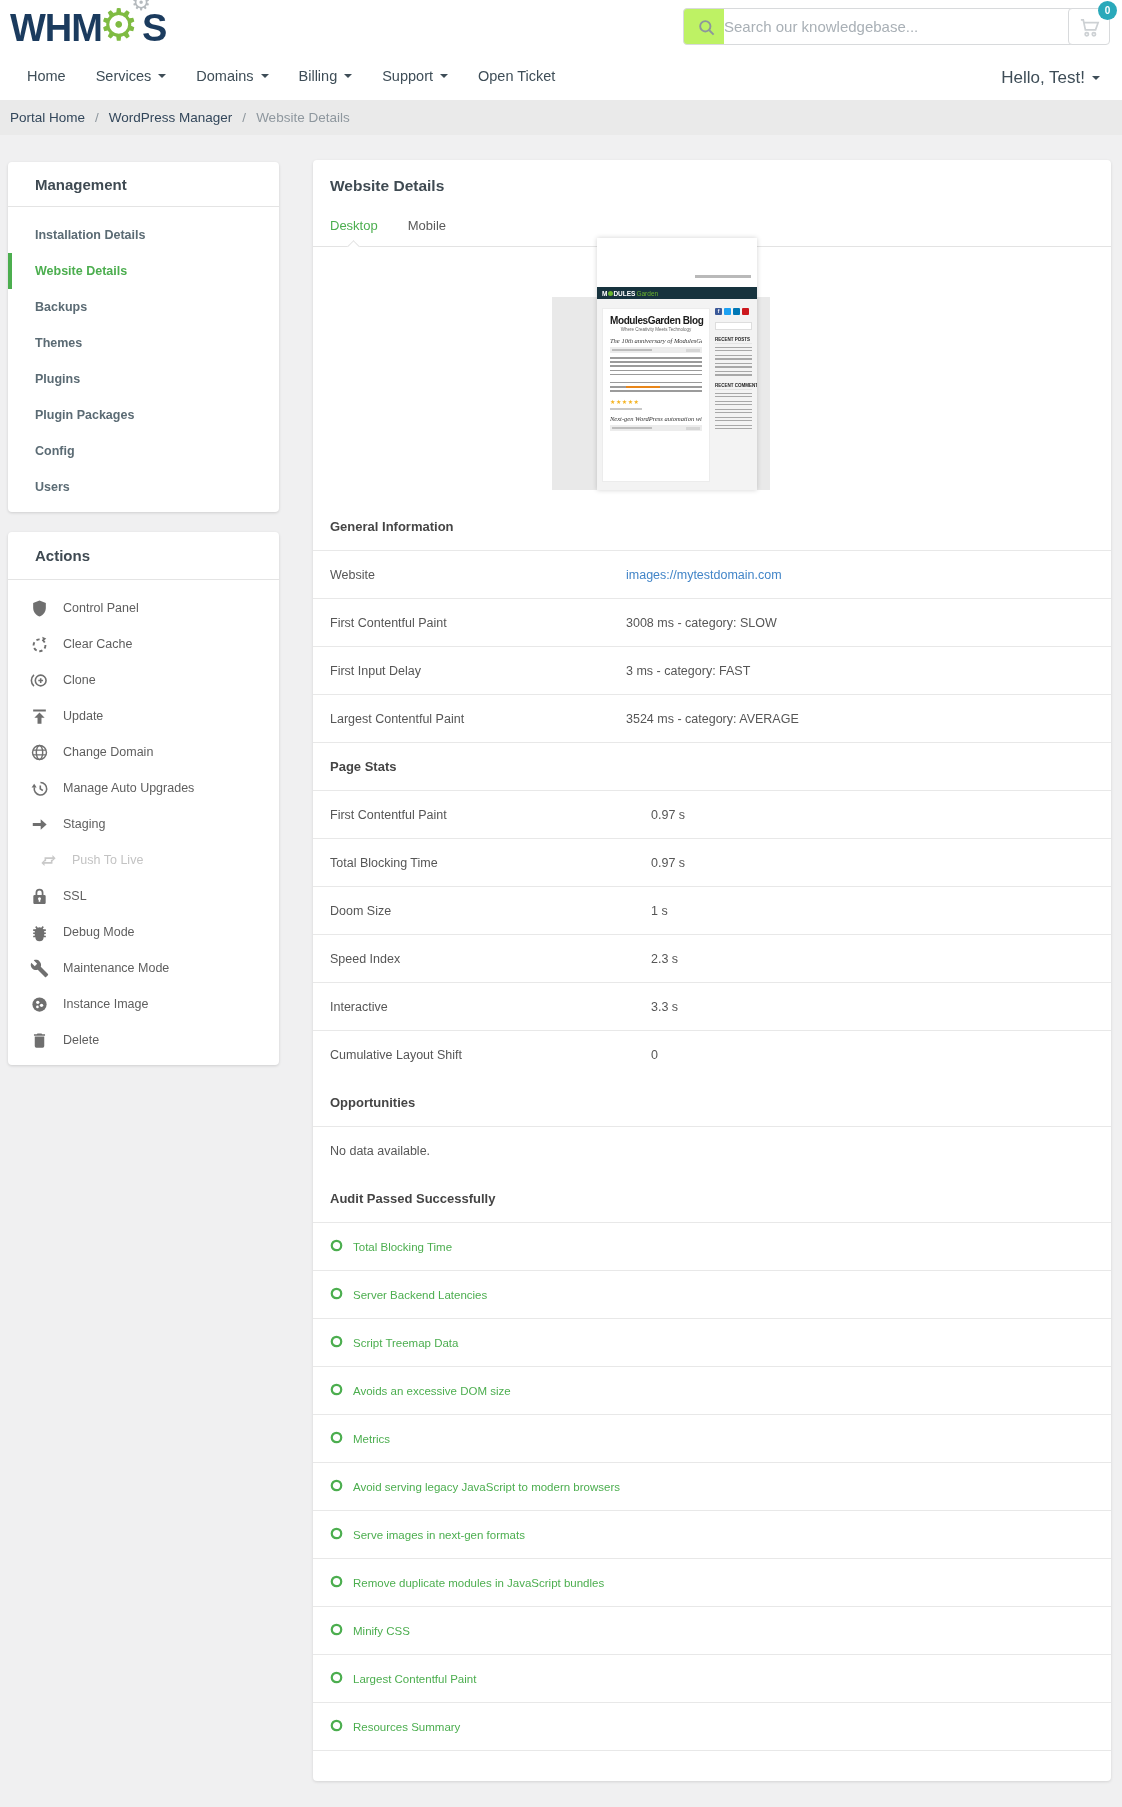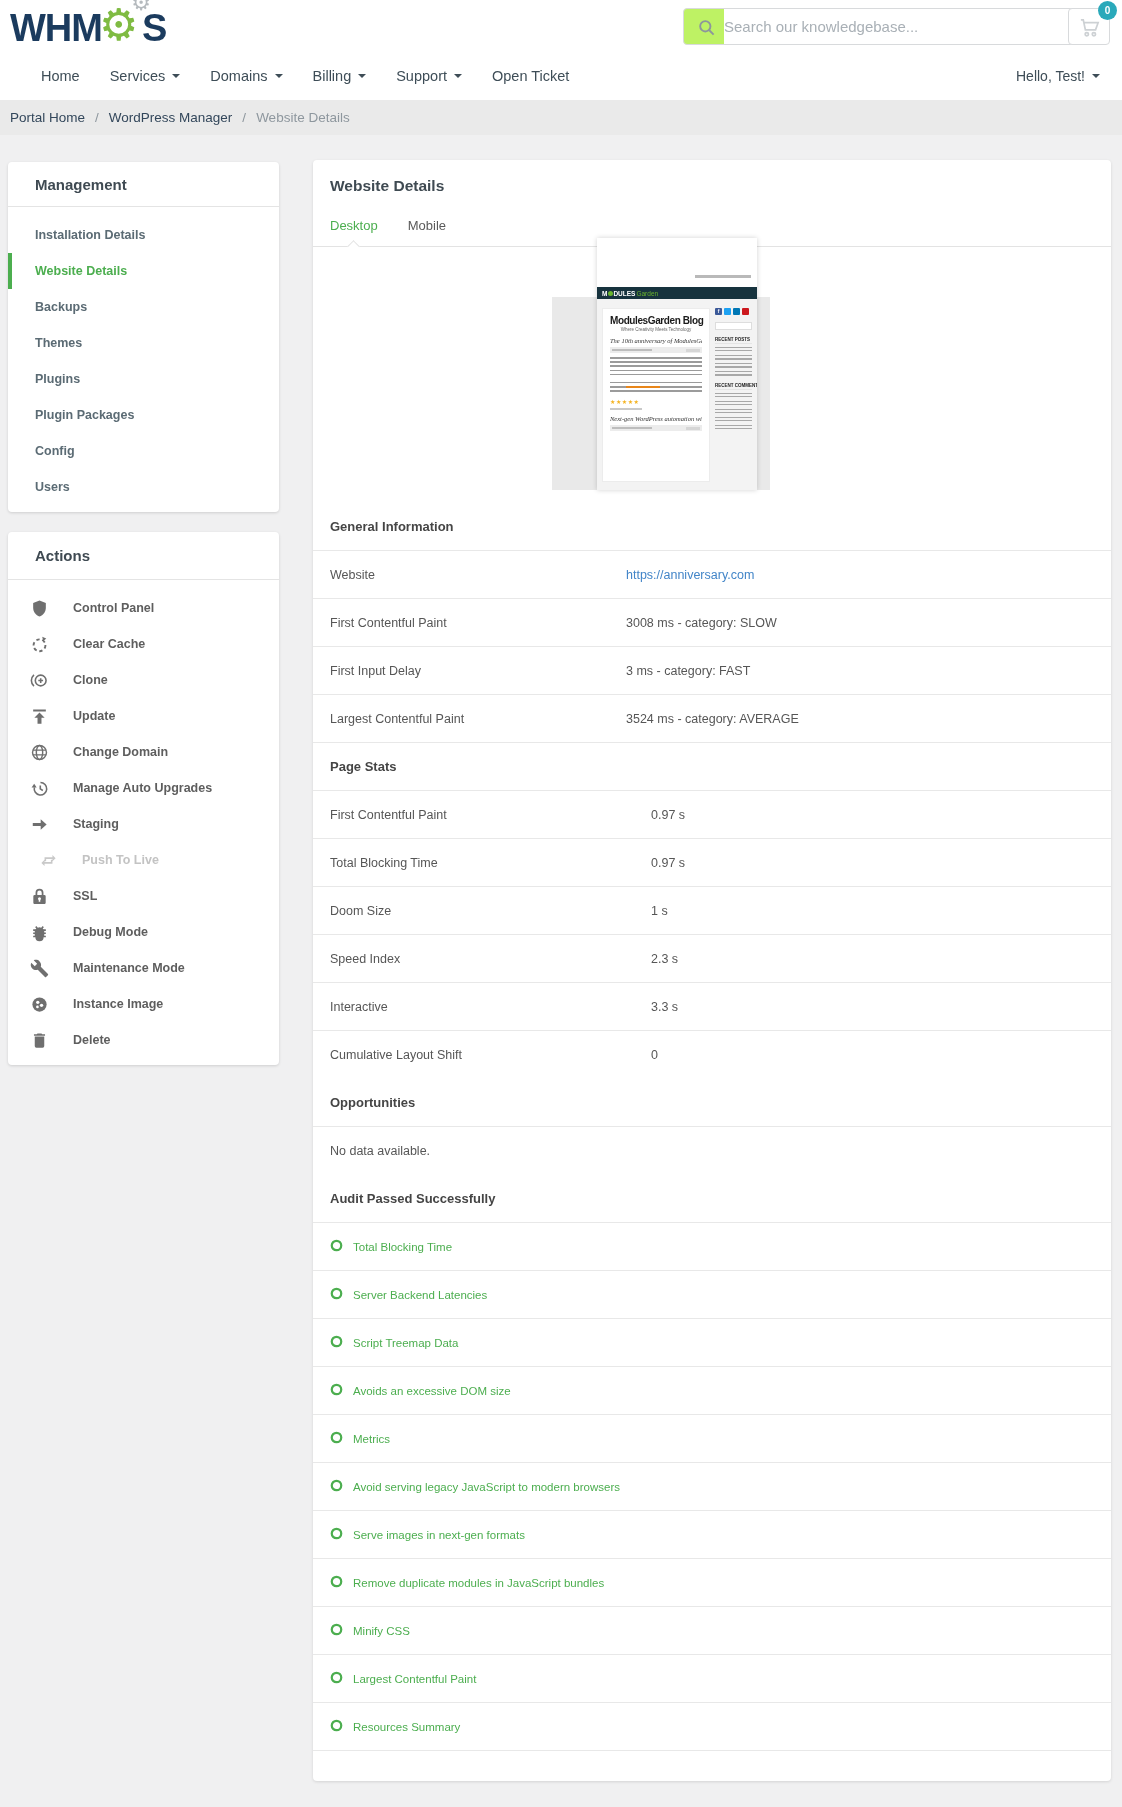--- a/index.html
+++ b/index.html
@@ -20,27 +20,27 @@
   .search-box input { position:absolute; left:40px; top:0; width:360px; height:35px;
     border:none; outline:none; font-size:15px; color:#555; font-family:inherit; }
   .search-box input::placeholder { color:#a9b0b6; }
   .search-ic { position:absolute; left:13px; top:9px; }
   .cart-btn { position:absolute; left:1068px; top:8px; width:42px; height:37px;
     border:1px solid #d8dadc; border-radius:4px; background:#fff; cursor:pointer; }
   .cart-ic { position:absolute; left:9px; top:7px; }
   .cart-badge { position:absolute; right:-8px; top:-8px; width:19px; height:19px;
     border-radius:50%; background:#2aa9ba; color:#fff; font-size:10px; font-weight:bold;
     display:flex; align-items:center; justify-content:center; }
-  .nav { position:absolute; left:26px; top:60px; display:flex; }
+  .nav { position:absolute; left:12px; top:60px; display:flex; }
   .nav-item { padding:8px 15px; font-size:14.5px; color:#3e4d57; cursor:pointer;
     display:flex; align-items:center; }
   .caret-down { display:inline-block; width:0; height:0; margin-left:7px;
     border-left:4px solid transparent; border-right:4px solid transparent;
     border-top:4.5px solid #3e4d57; }
-  .user-menu { position:absolute; right:22px; top:68px; font-size:14px; color:#3e4d57;
+  .user-menu { position:absolute; right:22px; top:68px; font-size:17px; color:#3e4d57;
     cursor:pointer; display:flex; align-items:center; }
 
   
   .breadcrumb { height:35px; background:#eaeaea; display:flex; align-items:center;
     padding-left:10px; font-size:13.5px; }
   .crumb-link { color:#33475b; cursor:pointer; }
   .crumb-sep { color:#8e979e; margin:0 10px; }
   .crumb-current { color:#8e979e; }
 
   
@@ -52,21 +52,21 @@
   .card-title { height:45px; line-height:45px; padding-left:27px; font-size:15px;
     font-weight:bold; color:#3f4a52; border-bottom:1px solid #e4e4e4; }
   .card-actions .card-title { height:48px; line-height:48px; }
   .mgmt-list, .act-list { padding:10px 0 7px; }
   .mgmt-item { height:36px; line-height:36px; padding-left:27px; font-size:12.5px;
     font-weight:bold; color:#5b6b74; cursor:pointer; }
   .mgmt-item.active { color:#4cae4f; border-left:4px solid #4cae4f; padding-left:23px; }
   .act-item { height:36px; display:flex; align-items:center; padding-left:20px;
     cursor:pointer; color:#6f6f6f; }
   .act-item .icon { width:22px; display:flex; justify-content:center; }
-  .act-item .act-label { margin-left:23px; font-size:12.5px; font-weight:bold; color:#5e5e5e; }
+  .act-item .act-label { margin-left:13px; font-size:12.5px; font-weight:normal; color:#5e5e5e; }
   .act-item.disabled { color:#c9c9c9; cursor:default;padding-left:29px; }
   .act-item.disabled .act-label { color:#c3c3c3; }
 
   
   .main-panel { position:absolute; left:313px; top:25px; width:798px; background:#fff;
     border-radius:4px; box-shadow:0 1px 3px rgba(0,0,0,.12); padding-bottom:30px; }
   .panel-title { padding:17px 17px 0; font-size:15.5px; font-weight:bold; color:#3f4a52; }
   .tabs { display:flex; gap:30px; padding-left:17px; margin-top:13px;
     border-bottom:1px solid #e3e3e3; position:relative; }
   .tab { padding:10px 0 13px; font-size:13px; color:#5a5a5a; cursor:pointer; }
@@ -400,21 +400,21 @@
         </div>
       </div>
     </div>
 
     <div id="sections">
         <div class="row row-header">
           <span>General Information</span>
         </div>
         <div class="row">
           <span class="row-label" style="width: 296px;">Website</span>
-          <span class="row-value link">https://anniversary.com</span>
+          <span class="row-value link">images://mytestdomain.com</span>
         </div>
         <div class="row">
           <span class="row-label" style="width: 296px;">First Contentful Paint</span>
           <span class="row-value">3008 ms - category: SLOW</span>
         </div>
         <div class="row">
           <span class="row-label" style="width: 296px;">First Input Delay</span>
           <span class="row-value">3 ms - category: FAST</span>
         </div>
         <div class="row">

